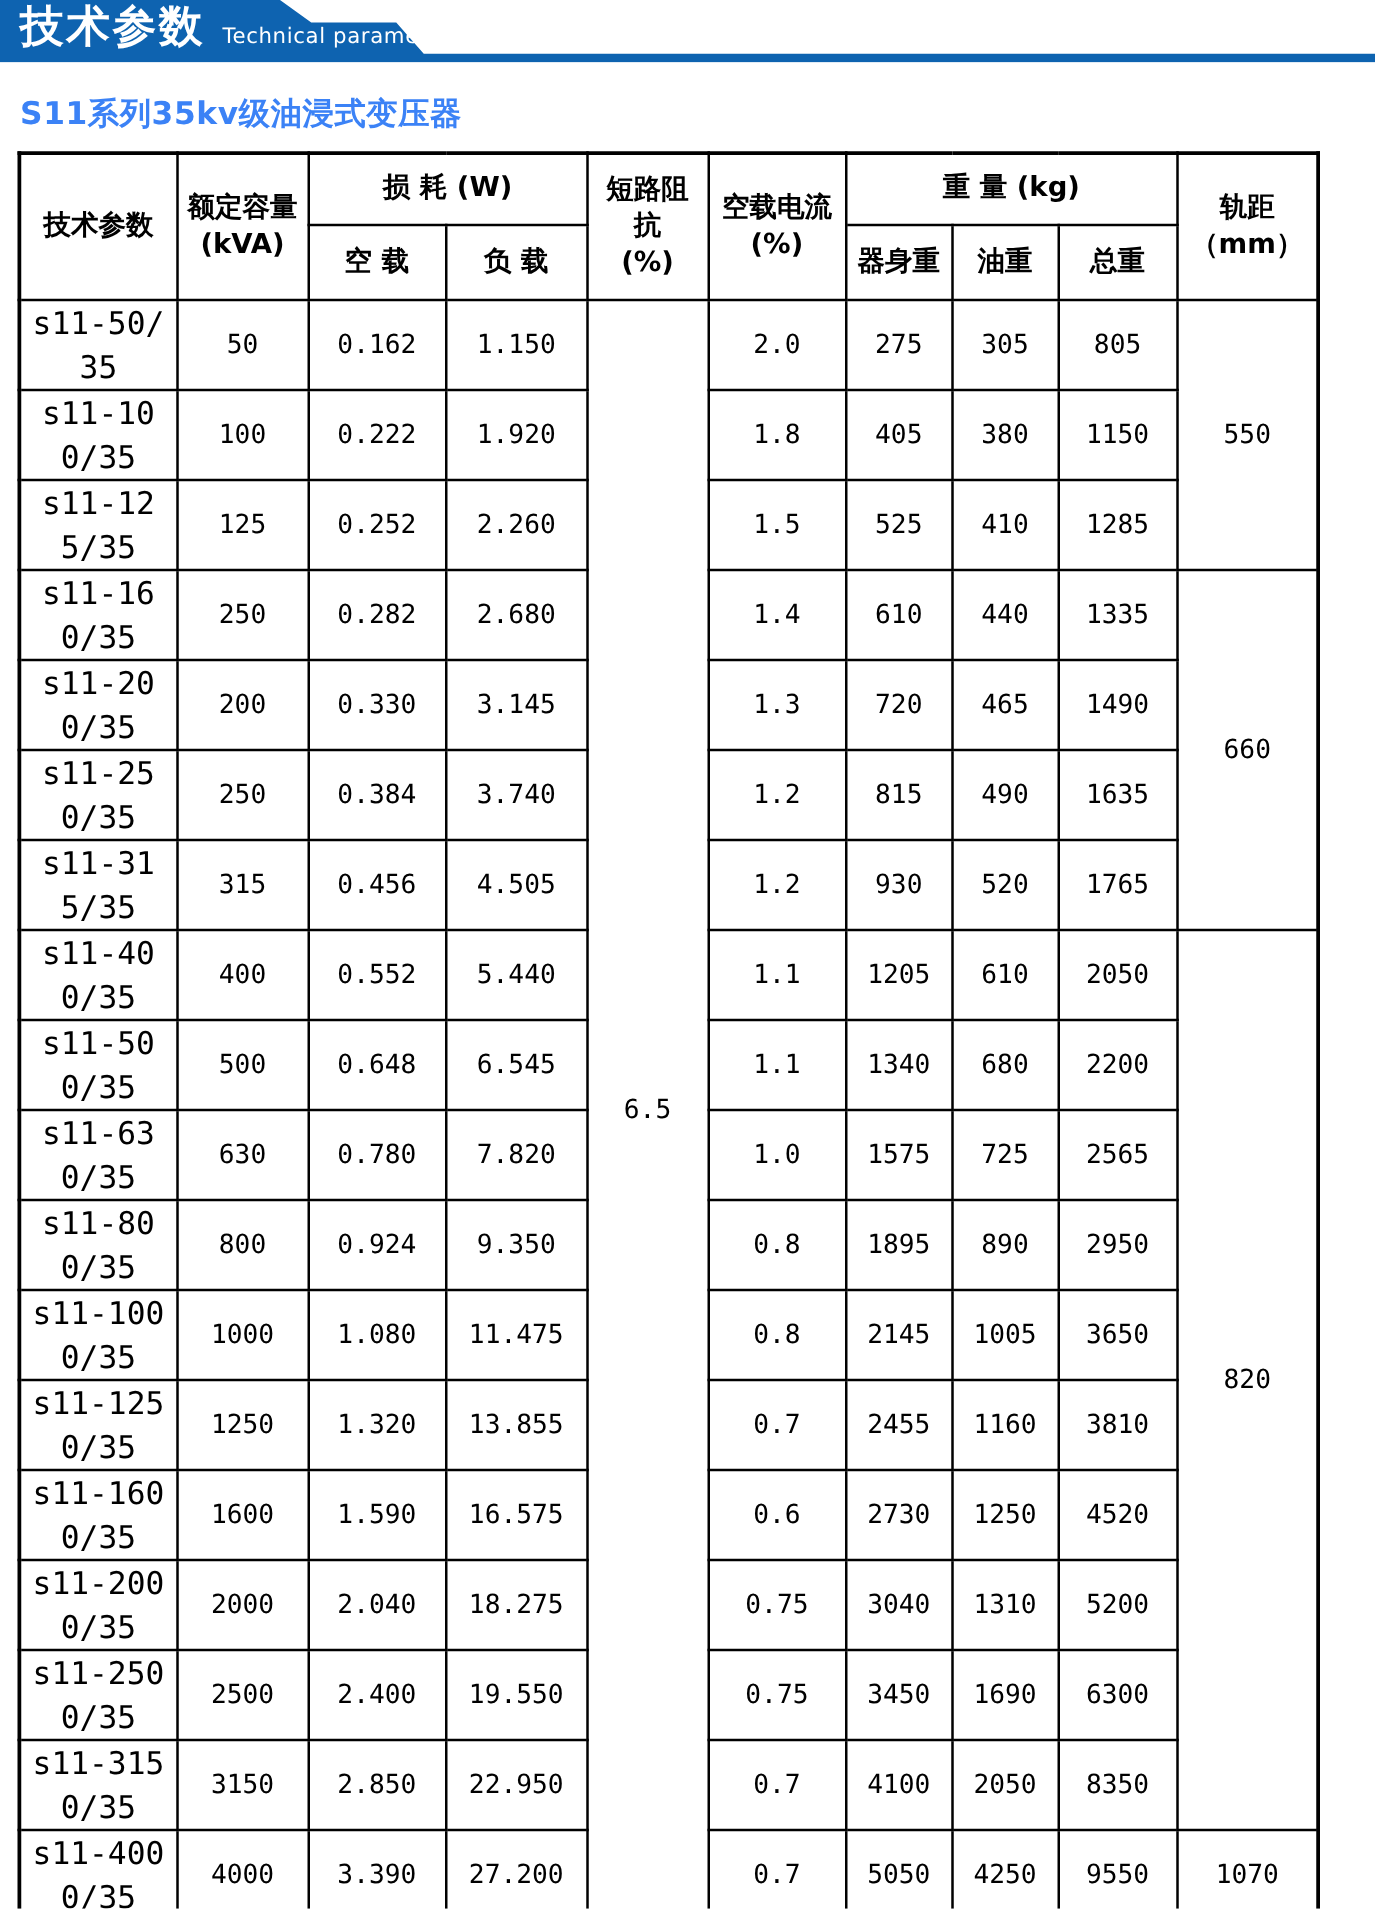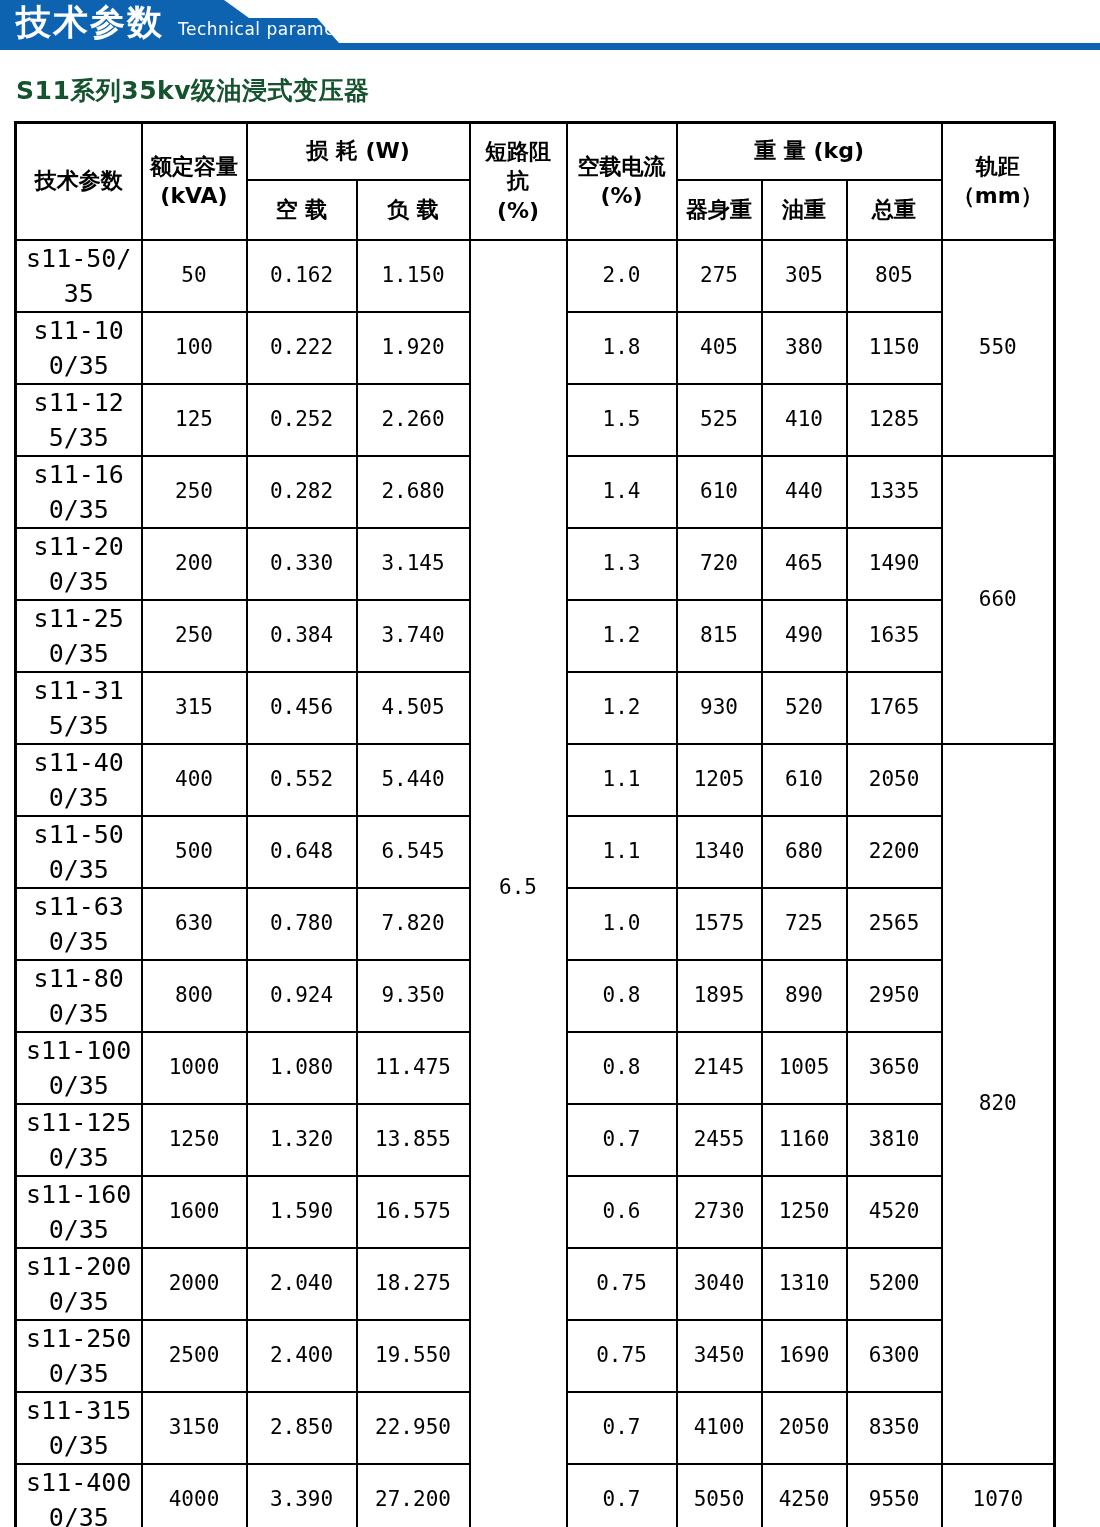--- a/index.html
+++ b/index.html
@@ -46,21 +46,21 @@
     font-size: 17px;
     color: #ffffff;
     letter-spacing: 0.5px;
   }
   
   .page-title {
     margin: 0;
     padding: 24px 0 14px 16px;
     font-size: 25px;
     font-weight: bold;
-    color: #14532d;
+    color: #3b82f6;
     letter-spacing: 0.5px;
   }
   
   table.spec {
     margin-left: 14px;
     border-collapse: collapse;
     table-layout: fixed;
     width: 1039px;
     border: 3px solid #000;
   }

